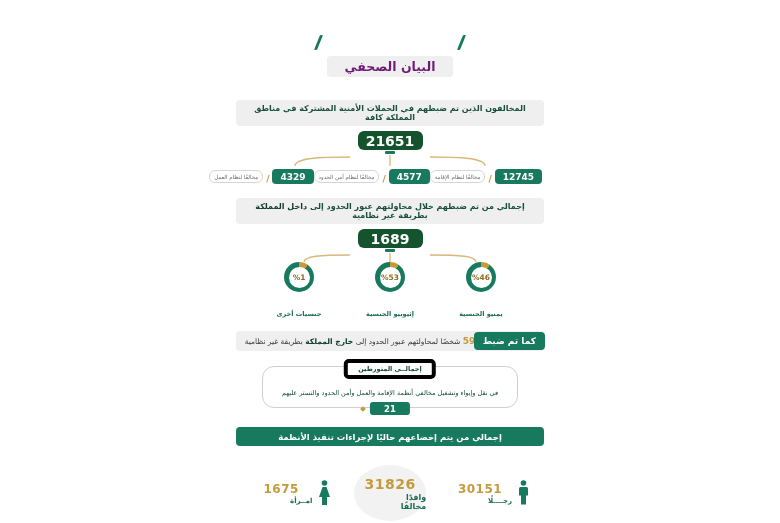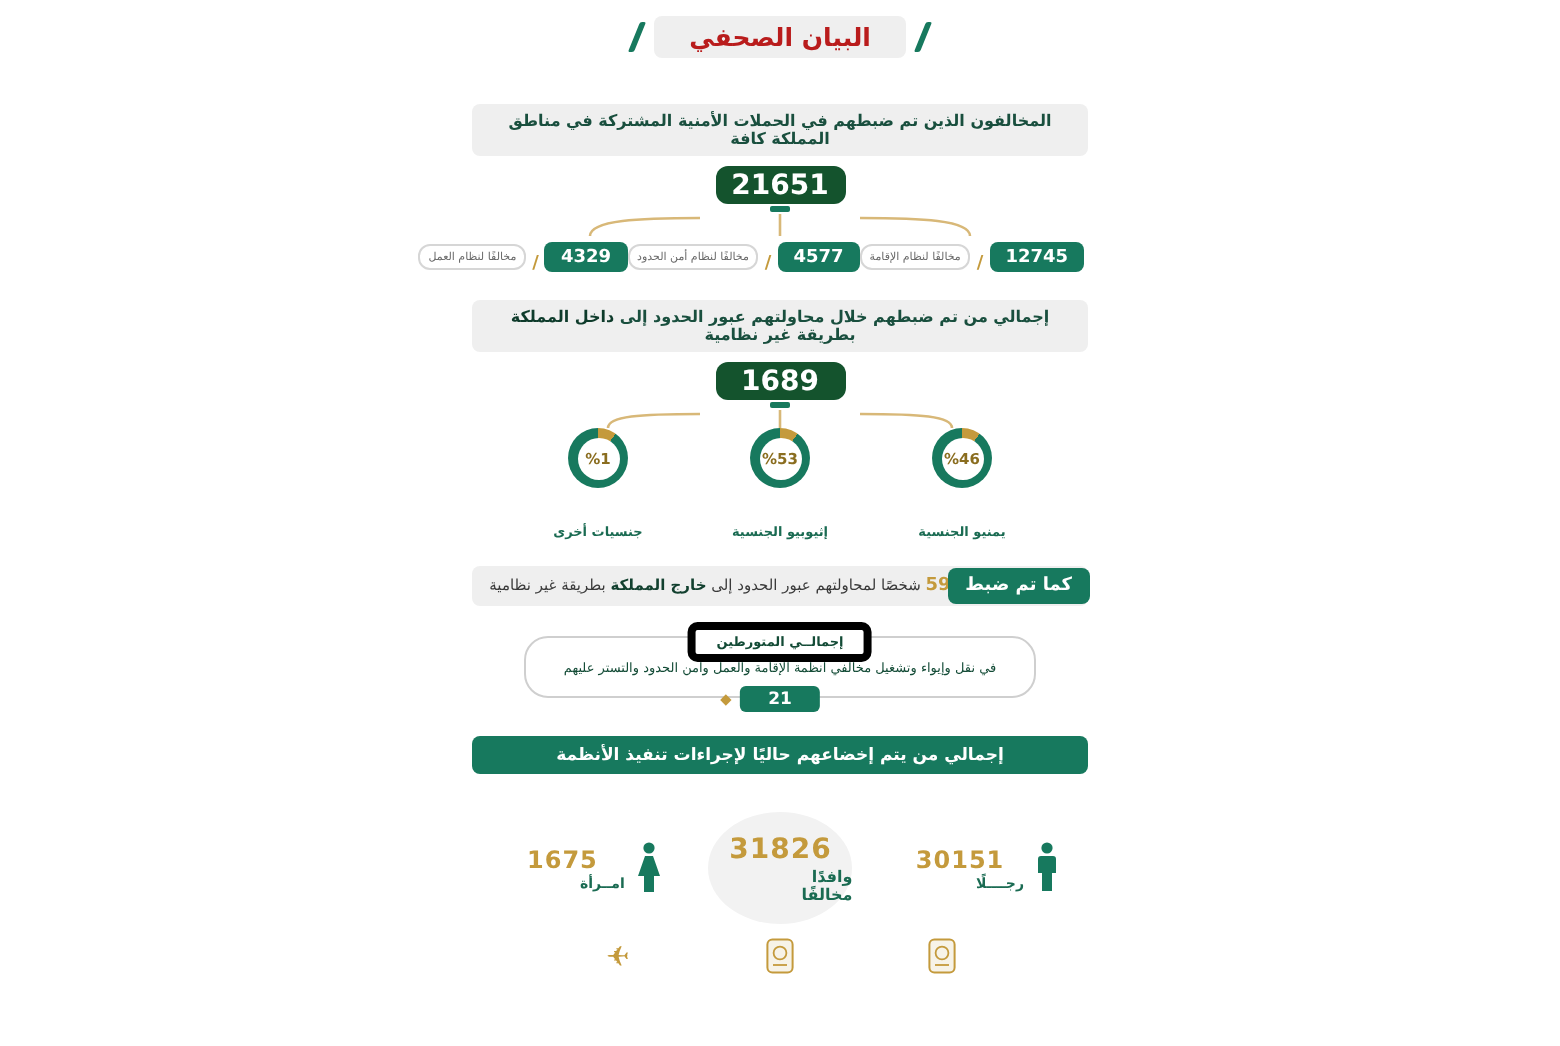--- a/index.html
+++ b/index.html
@@ -3,22 +3,22 @@
 <meta charset="utf-8">
 <style>
   * { box-sizing: border-box; margin: 0; padding: 0; }
   html,body { width: 780px; height: 523px; background: #ffffff; overflow: hidden;
               font-family: "DejaVu Sans", sans-serif; }
   .poster { width: 312px; margin: 0 auto; direction: rtl; position: relative; }
 
   
   .title-row { display: flex; justify-content: center; align-items: center; gap: 7px; padding-top: 8px; }
   .slash { width: 3px; height: 15px; background: #17795E; transform: skewX(-22deg); border-radius: 1px; }
-  .title-box { background: #EFEFEF; border-radius: 4px; padding: 3px 18px; color: #b91c1c;
-               font-weight: bold; font-size: 12.5px; }
+  .title-box { background: #EFEFEF; border-radius: 4px; padding: 3px 18px; color: #701a75;
+               font-weight: bold; font-size: 12.5px; margin-top: 48px; }
   .subtitle { text-align: center; color: #1A6B52; font-size: 8px; font-weight: bold; margin-top: 7px; line-height: 1.55; }
   .subtitle .dates { color: #12402F; font-size: 8.5px; }
 
   
   .sec-header { background: #EFEFEF; border-radius: 4px; padding: 4px 8px; text-align: center;
                 color: #194F3E; font-weight: bold; font-size: 8px; margin: 0 2px; }
   .total-badge { background: #14532d; color: #fff; font-weight: bold; font-size: 14px; width: 65px;
                  margin: 5px auto 0; text-align: center; border-radius: 6px; padding: 1.5px 0; position: relative; }
   .total-badge::after { content: ""; position: absolute; bottom: -4px; right: 50%; transform: translateX(50%);
                         width: 10px; height: 3.5px; background: #17795E; border-radius: 1px; }
@@ -51,21 +51,21 @@
                   white-space: nowrap; }
   .caught-num { color: #C49A3C; font-weight: bold; font-size: 9px; }
   .caught-bold { color: #12402F; font-weight: bold; }
 
   
   .involved-box { position: relative; border: 1px solid #CFCFCF; border-radius: 12px; margin: 15px 28px 0;
                   padding: 11px 10px 9px; text-align: center; }
   .involved-tag { position: absolute; top: -8px; right: 50%; transform: translateX(50%); background: #fff;
                   border: 4px solid #000000; border-radius: 5px; padding: 2px 10px; font-size: 6.5px;
                   font-weight: bold; color: #134B36; white-space: nowrap; }
-  .involved-text { font-size: 6.5px; color: #134B36; line-height: 1.4; }
+  .involved-text { font-size: 6.5px; color: #134B36; line-height: 1.4; margin-top: 11px; }
   .involved-count { position: absolute; bottom: -8px; right: 50%; transform: translateX(50%);
                     background: #17795E; color: #fff; font-weight: bold; font-size: 8.5px;
                     padding: 1.5px 14px; border-radius: 3px; }
   .involved-count::after { content: ""; position: absolute; left: -9px; top: 50%;
                            transform: translateY(-50%) rotate(45deg); width: 4px; height: 4px; background: #C49A3C; }
 
   
   .green-banner { background: #17795E; color: #fff; font-weight: bold; font-size: 8.5px; text-align: center;
                   border-radius: 4px; margin: 19px 2px 12px; padding: 4.5px 0; }
   .stats-row { display: flex; align-items: center; justify-content: space-between; padding: 7px 16px 0; }

